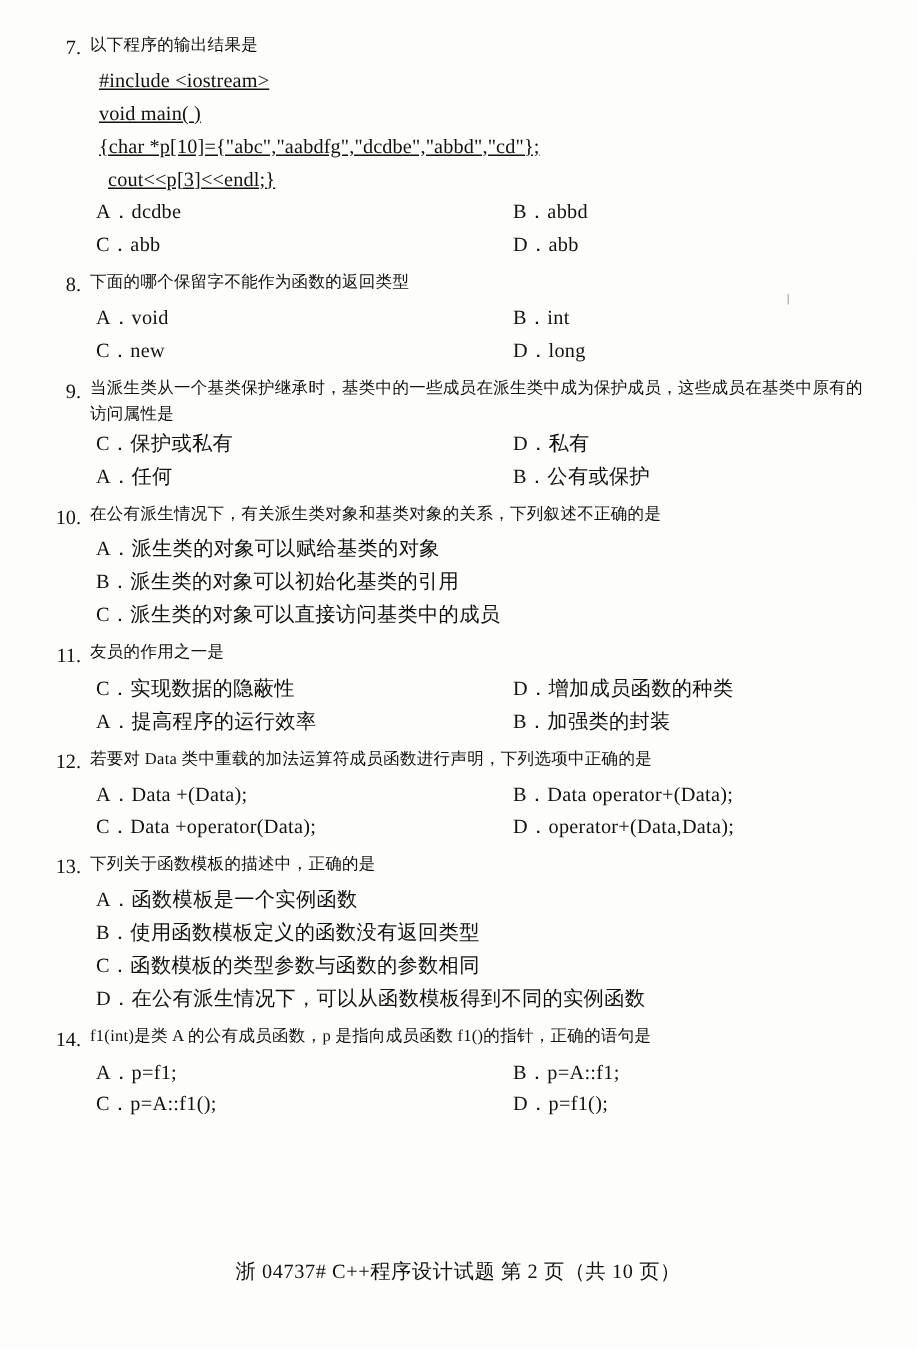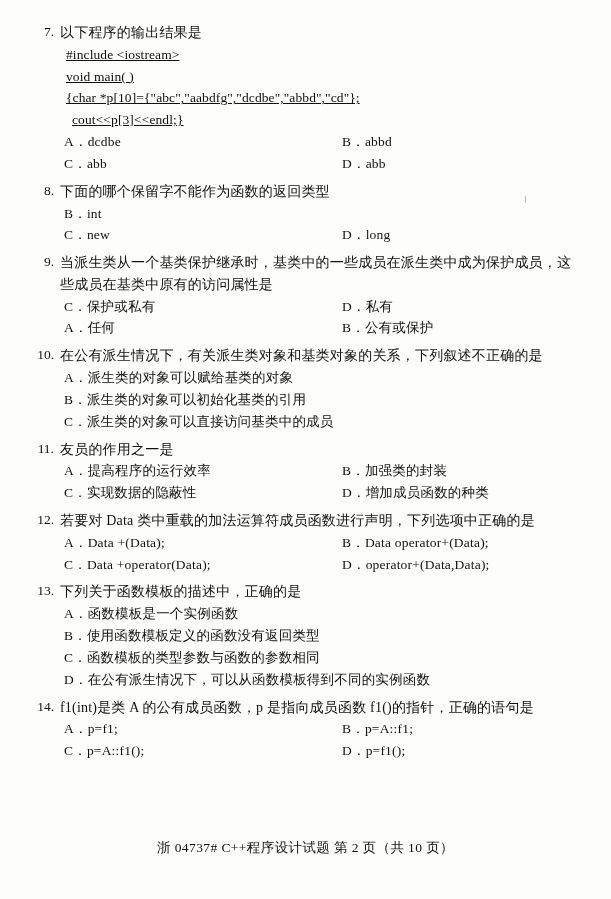--- a/index.html
+++ b/index.html
@@ -35,21 +35,21 @@
   .q-num {
     width: 26px;
     flex: 0 0 26px;
     text-align: right;
     padding-right: 6px;
     box-sizing: border-box;
     font-size: 13.5px;
   }
   .q-stem {
     flex: 1 1 auto;
-    font-size: 14px;
+    font-size: 11px;
     letter-spacing: 0.2px;
   }
   .code-lines {
     margin-left: 32px;
   }
   .code-line {
     font-size: 13.5px;
     line-height: 1.62;
     letter-spacing: 0.1px;
     font-family: "Liberation Serif", "DejaVu Serif", serif;
@@ -134,20 +134,21 @@
 
   <div class="spacer-4"></div>
 
   <div class="q">
     <div class="q-head">
       <div class="q-num">8.</div>
       <div class="q-stem">下面的哪个保留字不能作为函数的返回类型</div>
     </div>
     <div class="opts">
       <div class="opt-row two">
+        <div class="opt"><span class="lbl">A．</span><span>void</span></div>
         <div class="opt"><span class="lbl">B．</span><span>int</span></div>
       </div>
       <div class="opt-row two">
         <div class="opt"><span class="lbl">C．</span><span>new</span></div>
         <div class="opt"><span class="lbl">D．</span><span>long</span></div>
       </div>
     </div>
   </div>
 
   <div class="spacer-4"></div>
@@ -185,26 +186,26 @@
 
   <div class="spacer-4"></div>
 
   <div class="q">
     <div class="q-head">
       <div class="q-num">11.</div>
       <div class="q-stem">友员的作用之一是</div>
     </div>
     <div class="opts">
       <div class="opt-row two">
+        <div class="opt"><span class="lbl">C．</span><span>实现数据的隐蔽性</span></div>
+        <div class="opt"><span class="lbl">D．</span><span>增加成员函数的种类</span></div>
+      </div>
+      <div class="opt-row two">
         <div class="opt"><span class="lbl">A．</span><span>提高程序的运行效率</span></div>
         <div class="opt"><span class="lbl">B．</span><span>加强类的封装</span></div>
-      </div>
-      <div class="opt-row two">
-        <div class="opt"><span class="lbl">C．</span><span>实现数据的隐蔽性</span></div>
-        <div class="opt"><span class="lbl">D．</span><span>增加成员函数的种类</span></div>
       </div>
     </div>
   </div>
 
   <div class="spacer-4"></div>
 
   <div class="q">
     <div class="q-head">
       <div class="q-num">12.</div>
       <div class="q-stem">若要对 Data 类中重载的加法运算符成员函数进行声明，下列选项中正确的是</div>

